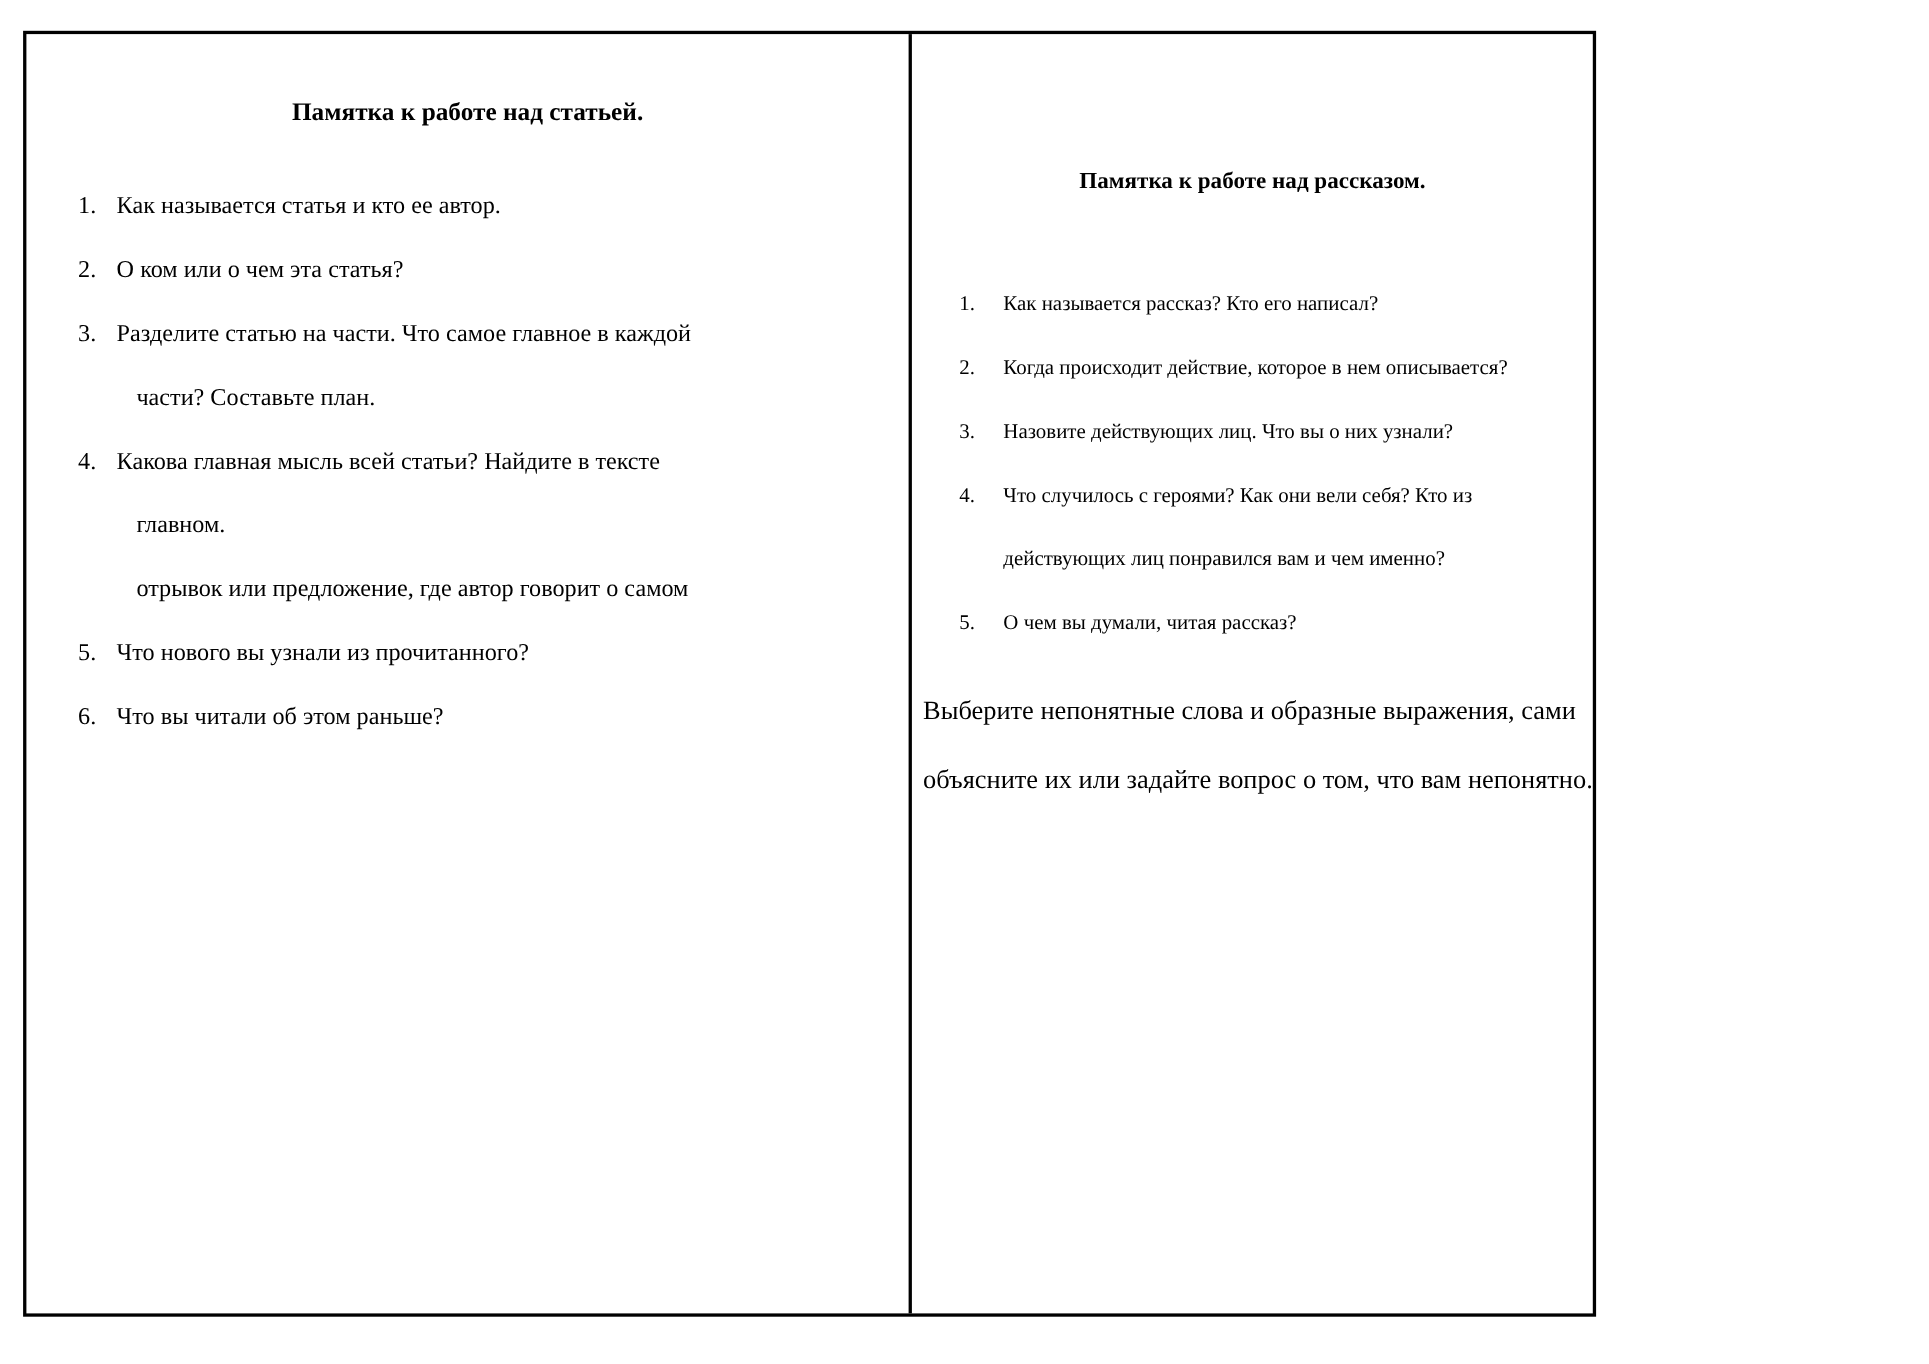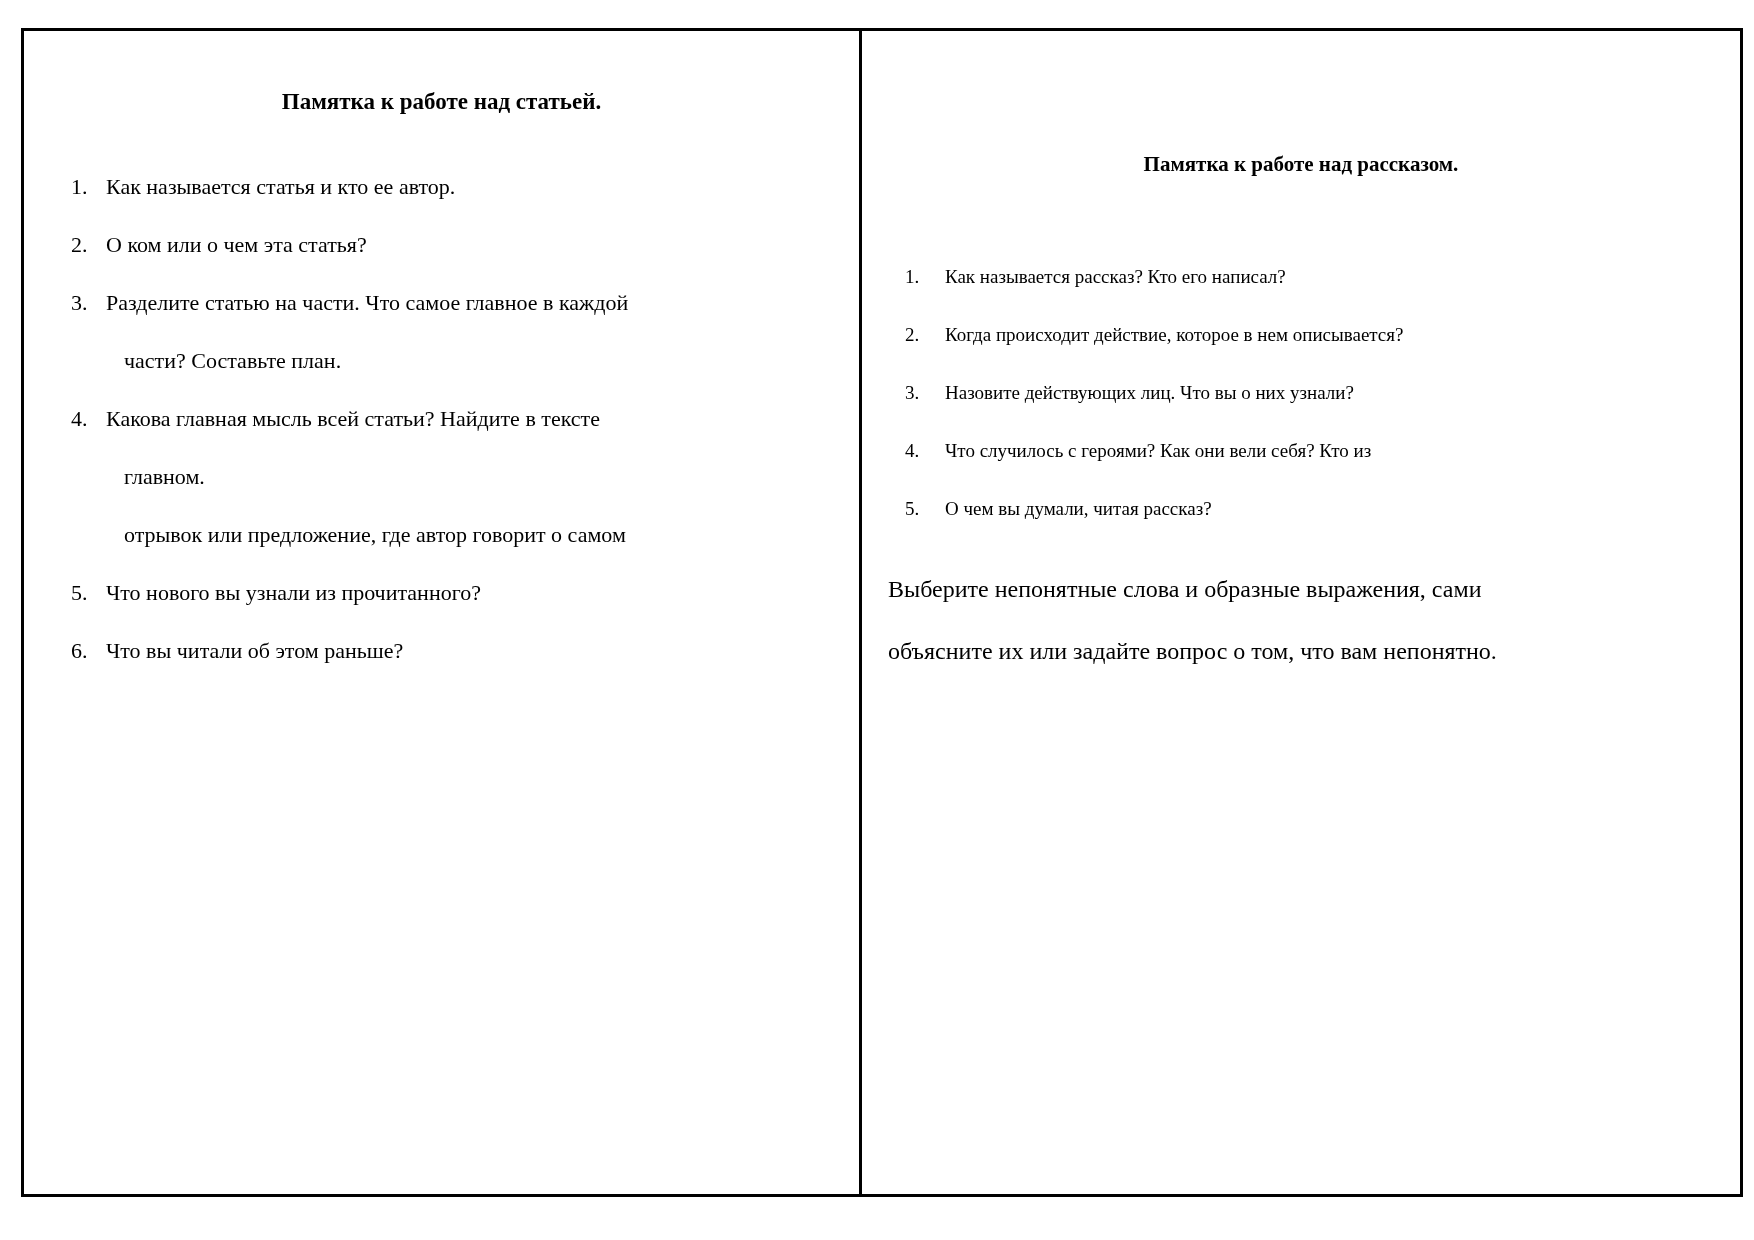--- a/index.html
+++ b/index.html
@@ -13,21 +13,21 @@
     height: 1240px;
     background: #ffffff;
     color: #000000;
     font-family: "Liberation Serif", "DejaVu Serif", serif;
     overflow: hidden;
   }
   .memo-table {
     position: absolute;
     left: 21px;
     top: 28px;
-    width: 1722px;
+    width: 1430px;
     height: 1169px;
     border: 3px solid #000000;
     box-sizing: border-box;
     display: flex;
     background: #ffffff;
   }
   .panel {
     box-sizing: border-box;
     height: 100%;
   }
@@ -77,21 +77,20 @@
   .panel-right .line.cont {
     padding-left: 83px;
   }
   .num {
     display: inline-block;
   }
   .panel-left .num { width: 35px; }
   .panel-right .num { width: 40px; }
   .footer-paragraph {
     margin-top: 20px;
-    padding-left: 16px;
   }
   .footer-paragraph .line {
     padding-left: 10px;
     line-height: 62px;
     font-size: 24px;
   }
 </style>
 </head>
 <body>
 
@@ -163,20 +162,21 @@
         <div class="item">
           <div class="line">
             <span class="num">3.</span><span class="txt">Назовите действующих лиц. Что вы о них узнали?</span>
           </div>
         </div>
 
         <div class="item">
           <div class="line">
             <span class="num">4.</span><span class="txt">Что случилось с героями? Как они вели себя? Кто из</span>
           </div>
+          <div class="line cont">действующих лиц понравился вам и чем именно?</div>
         </div>
 
         <div class="item">
           <div class="line">
             <span class="num">5.</span><span class="txt">О чем вы думали, читая рассказ?</span>
           </div>
         </div>
 
       </div>
 

